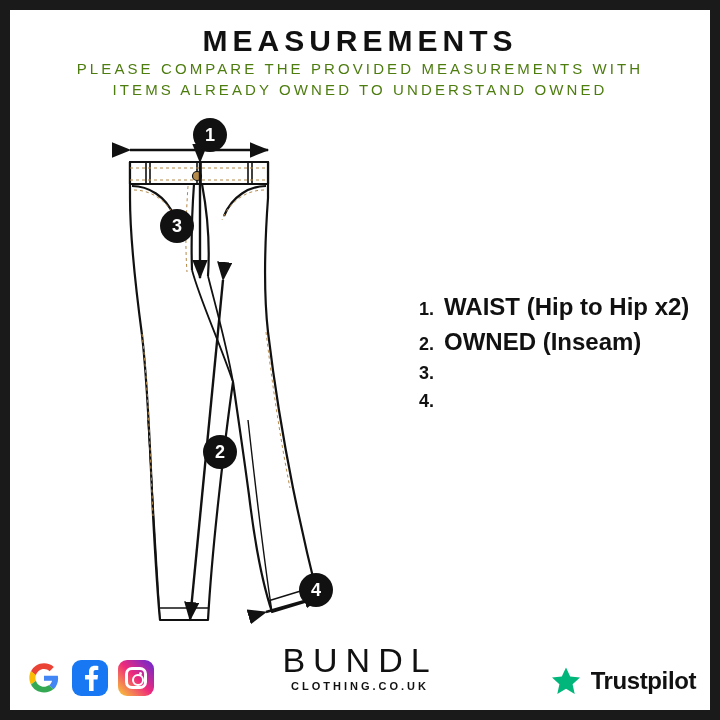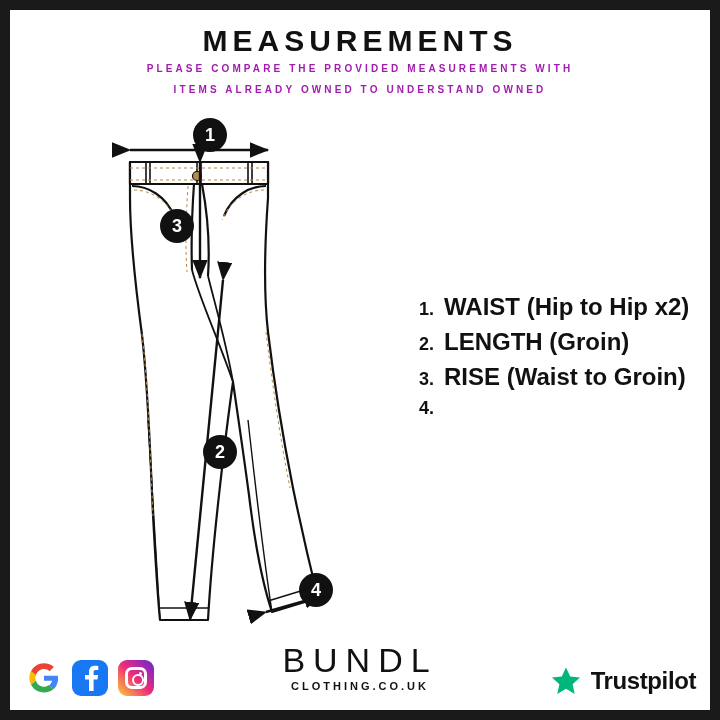--- a/index.html
+++ b/index.html
@@ -37,25 +37,25 @@
     font-weight: bold;
     letter-spacing: 5px;
     color: #111111;
   }
   .subtitle {
     position: absolute;
     top: 48px;
     left: 50px;
     width: 600px;
     text-align: center;
-    font-size: 10px;
-    font-weight: bold;
+    font-size: 15px;
+    font-weight: normal;
     letter-spacing: 3.1px;
     line-height: 21px;
-    color: #a21caf;
+    color: #4d7c0f;
   }
 
   
   .legend {
     position: absolute;
     left: 398px;
     top: 283px;
     width: 290px;
   }
   .legend-row {
@@ -269,25 +269,24 @@
     <div class="badge" id="badge2">2</div>
     <div class="badge" id="badge4">4</div>
 
     <div class="legend">
       <div class="legend-row">
         <div class="legend-num">1.</div>
         <div class="legend-label">WAIST (Hip to Hip x2)</div>
       </div>
       <div class="legend-row">
         <div class="legend-num">2.</div>
-        <div class="legend-label">LENGTH (Groin)</div>
+        <div class="legend-label">OWNED (Inseam)</div>
       </div>
       <div class="legend-row">
         <div class="legend-num">3.</div>
-        <div class="legend-label">RISE (Waist to Groin)</div>
       </div>
       <div class="legend-row">
         <div class="legend-num">4.</div>
       </div>
     </div>
 
     <div class="brand">
       <div class="brand-name">BUNDL</div>
       <div class="brand-sub">CLOTHING.CO.UK</div>
     </div>

